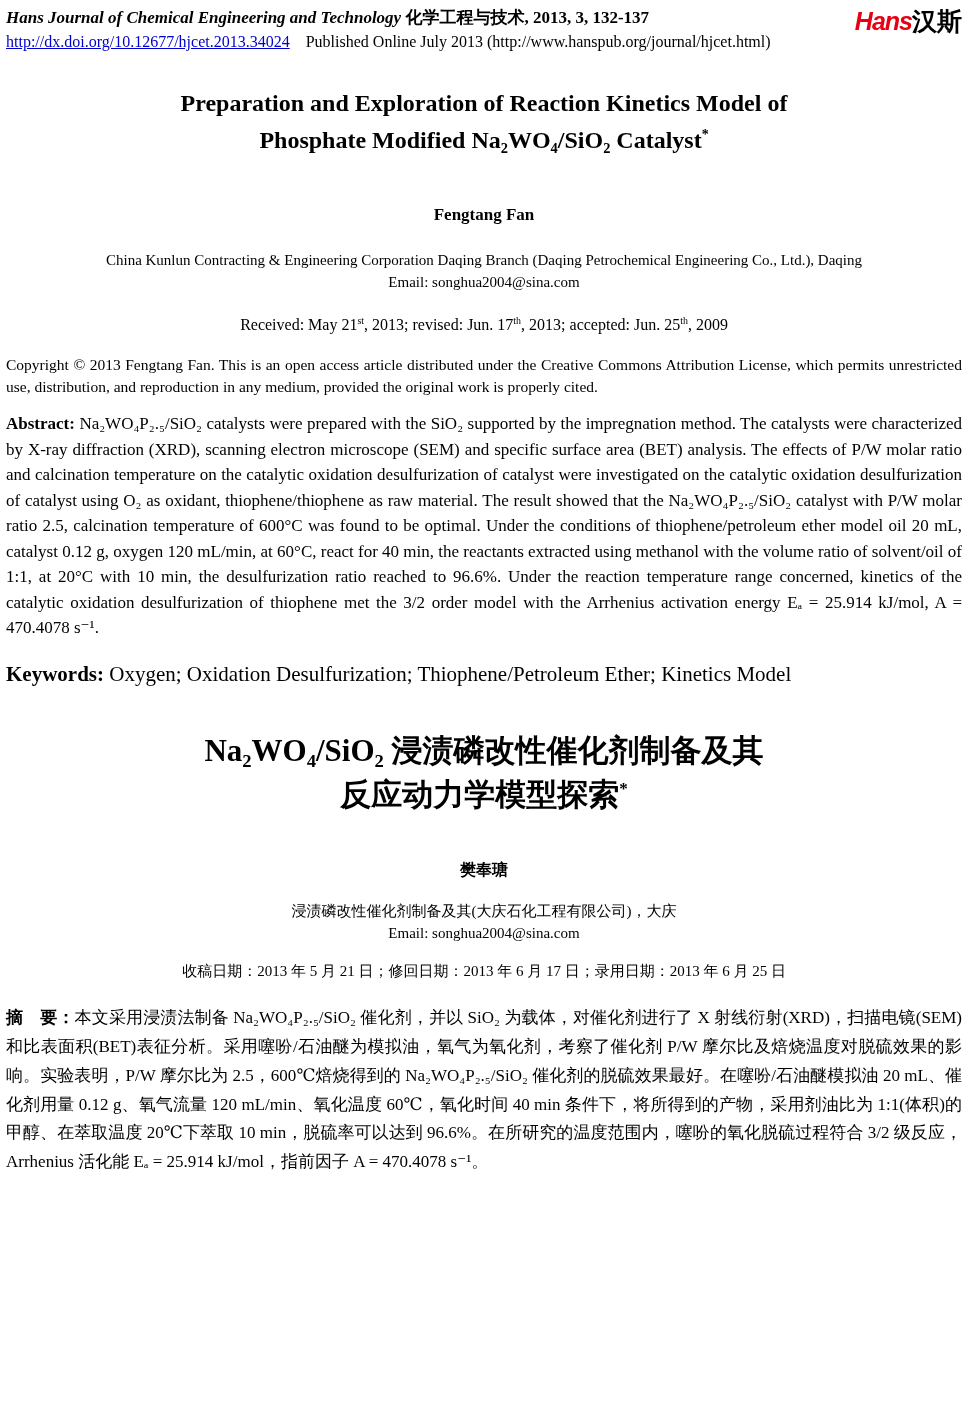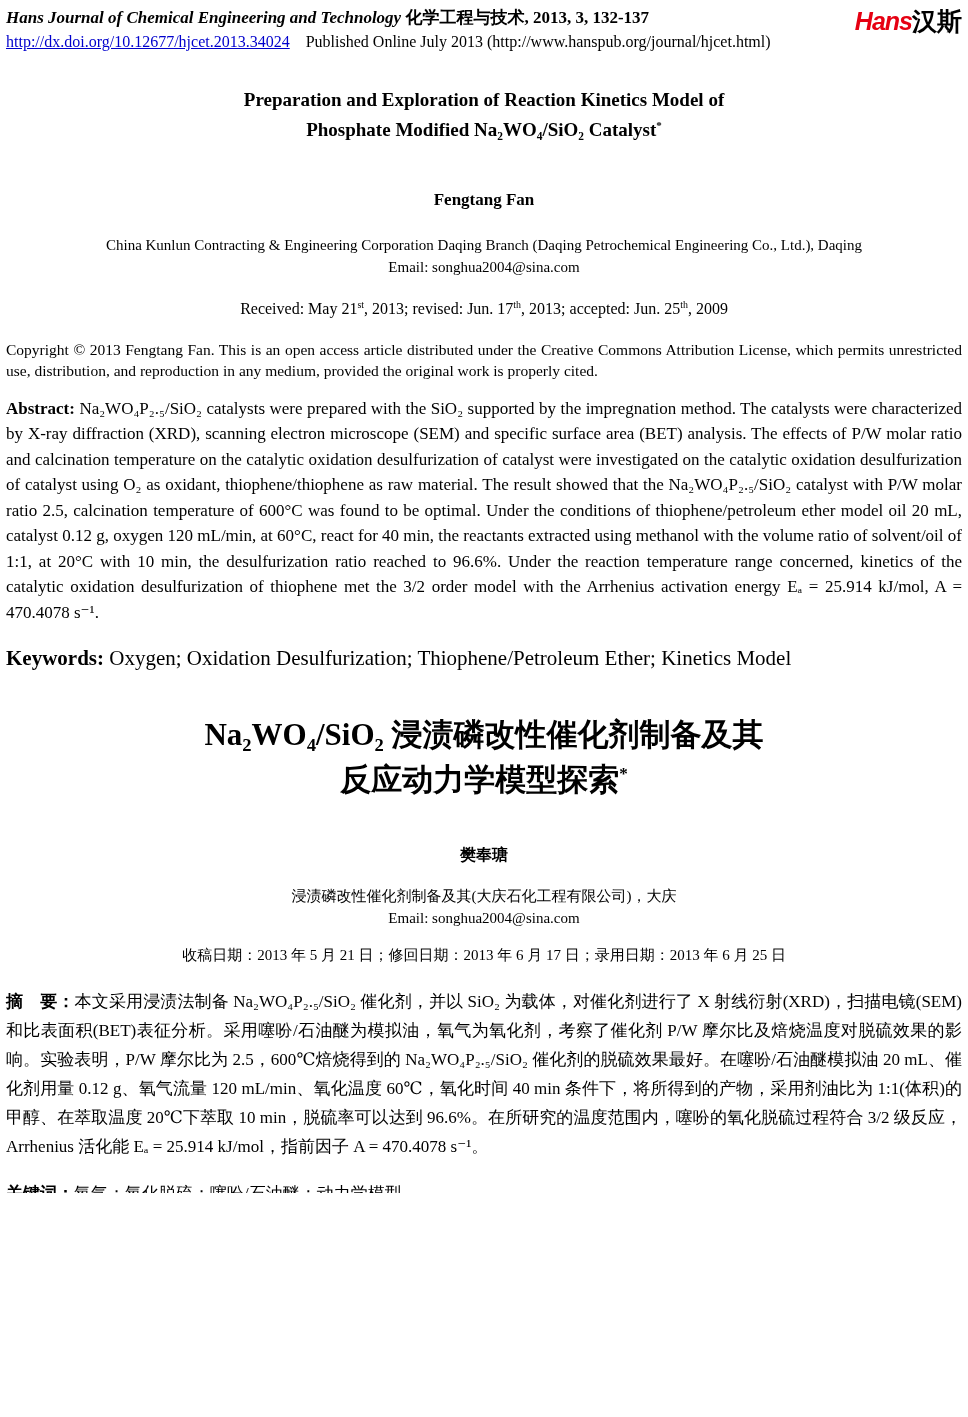--- a/index.html
+++ b/index.html
@@ -18,21 +18,21 @@
   .jt-zh { font-weight: bold; }
   .doi-line { font-size: 16px; margin-top: 4px; }
   .doi { color: #0000cc; text-decoration: underline; cursor: pointer; }
   .pub { margin-left: 12px; color: #000; }
   .logo { font-size: 25px; white-space: nowrap; line-height: 1;
           font-family: "Liberation Sans", "DejaVu Sans", sans-serif; margin-top: 2px; }
   .logo-hans { color: #e60012; font-weight: bold; font-style: italic; letter-spacing: -1px; }
   .logo-zh { color: #000000; font-weight: bold; }
 
   
-  .title { text-align: center; font-size: 19px; font-weight: bold; margin-top: 34px; line-height: 1.55; }
+  .title { text-align: center; font-size: 24px; font-weight: bold; margin-top: 34px; line-height: 1.55; }
   .title sup { font-size: 58%; }
   .author { text-align: center; font-weight: bold; font-size: 17px; margin-top: 46px; }
   .affiliation { text-align: center; font-size: 15px; margin-top: 25px; line-height: 1.45; }
   .received { text-align: center; font-size: 16px; margin-top: 21px; }
   .received sup { font-size: 62%; }
 
   
   .copyright { margin-top: 20px; font-size: 15.5px; line-height: 1.38; text-align: justify; }
   .abstract { margin-top: 14px; font-size: 17px; line-height: 1.5; text-align: justify; }
   .abstract .lbl, .keywords .lbl { font-weight: bold; }

